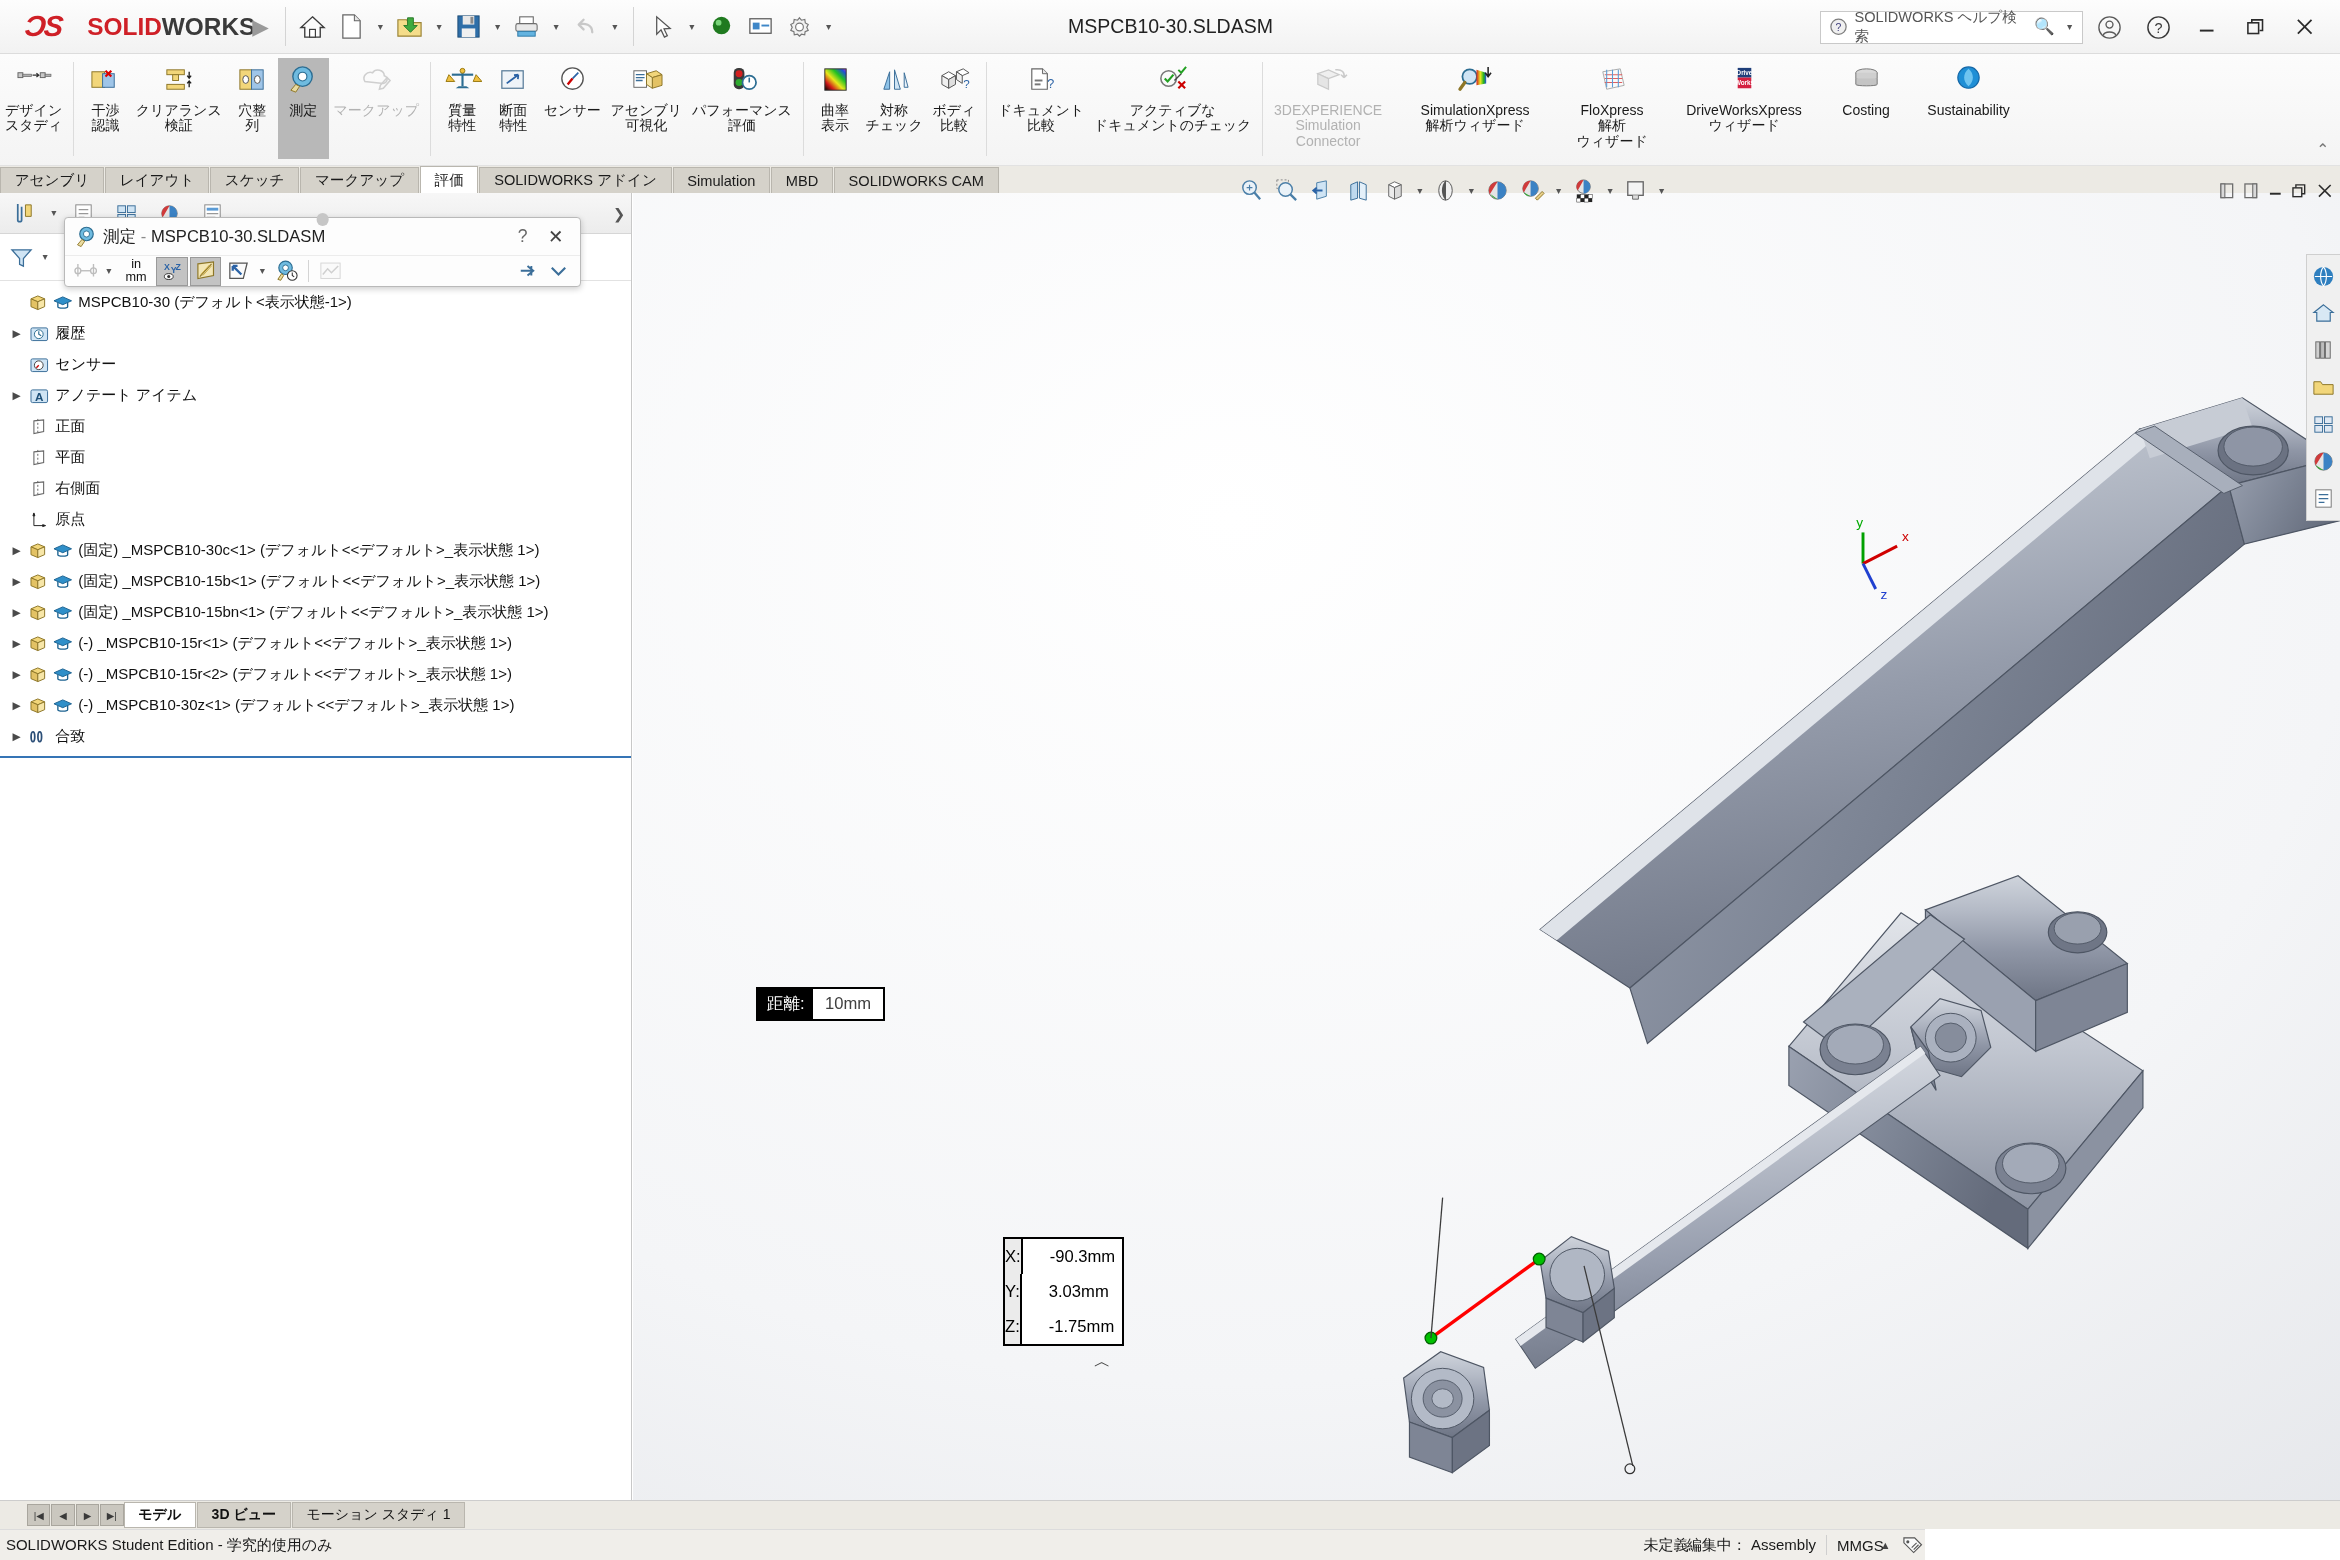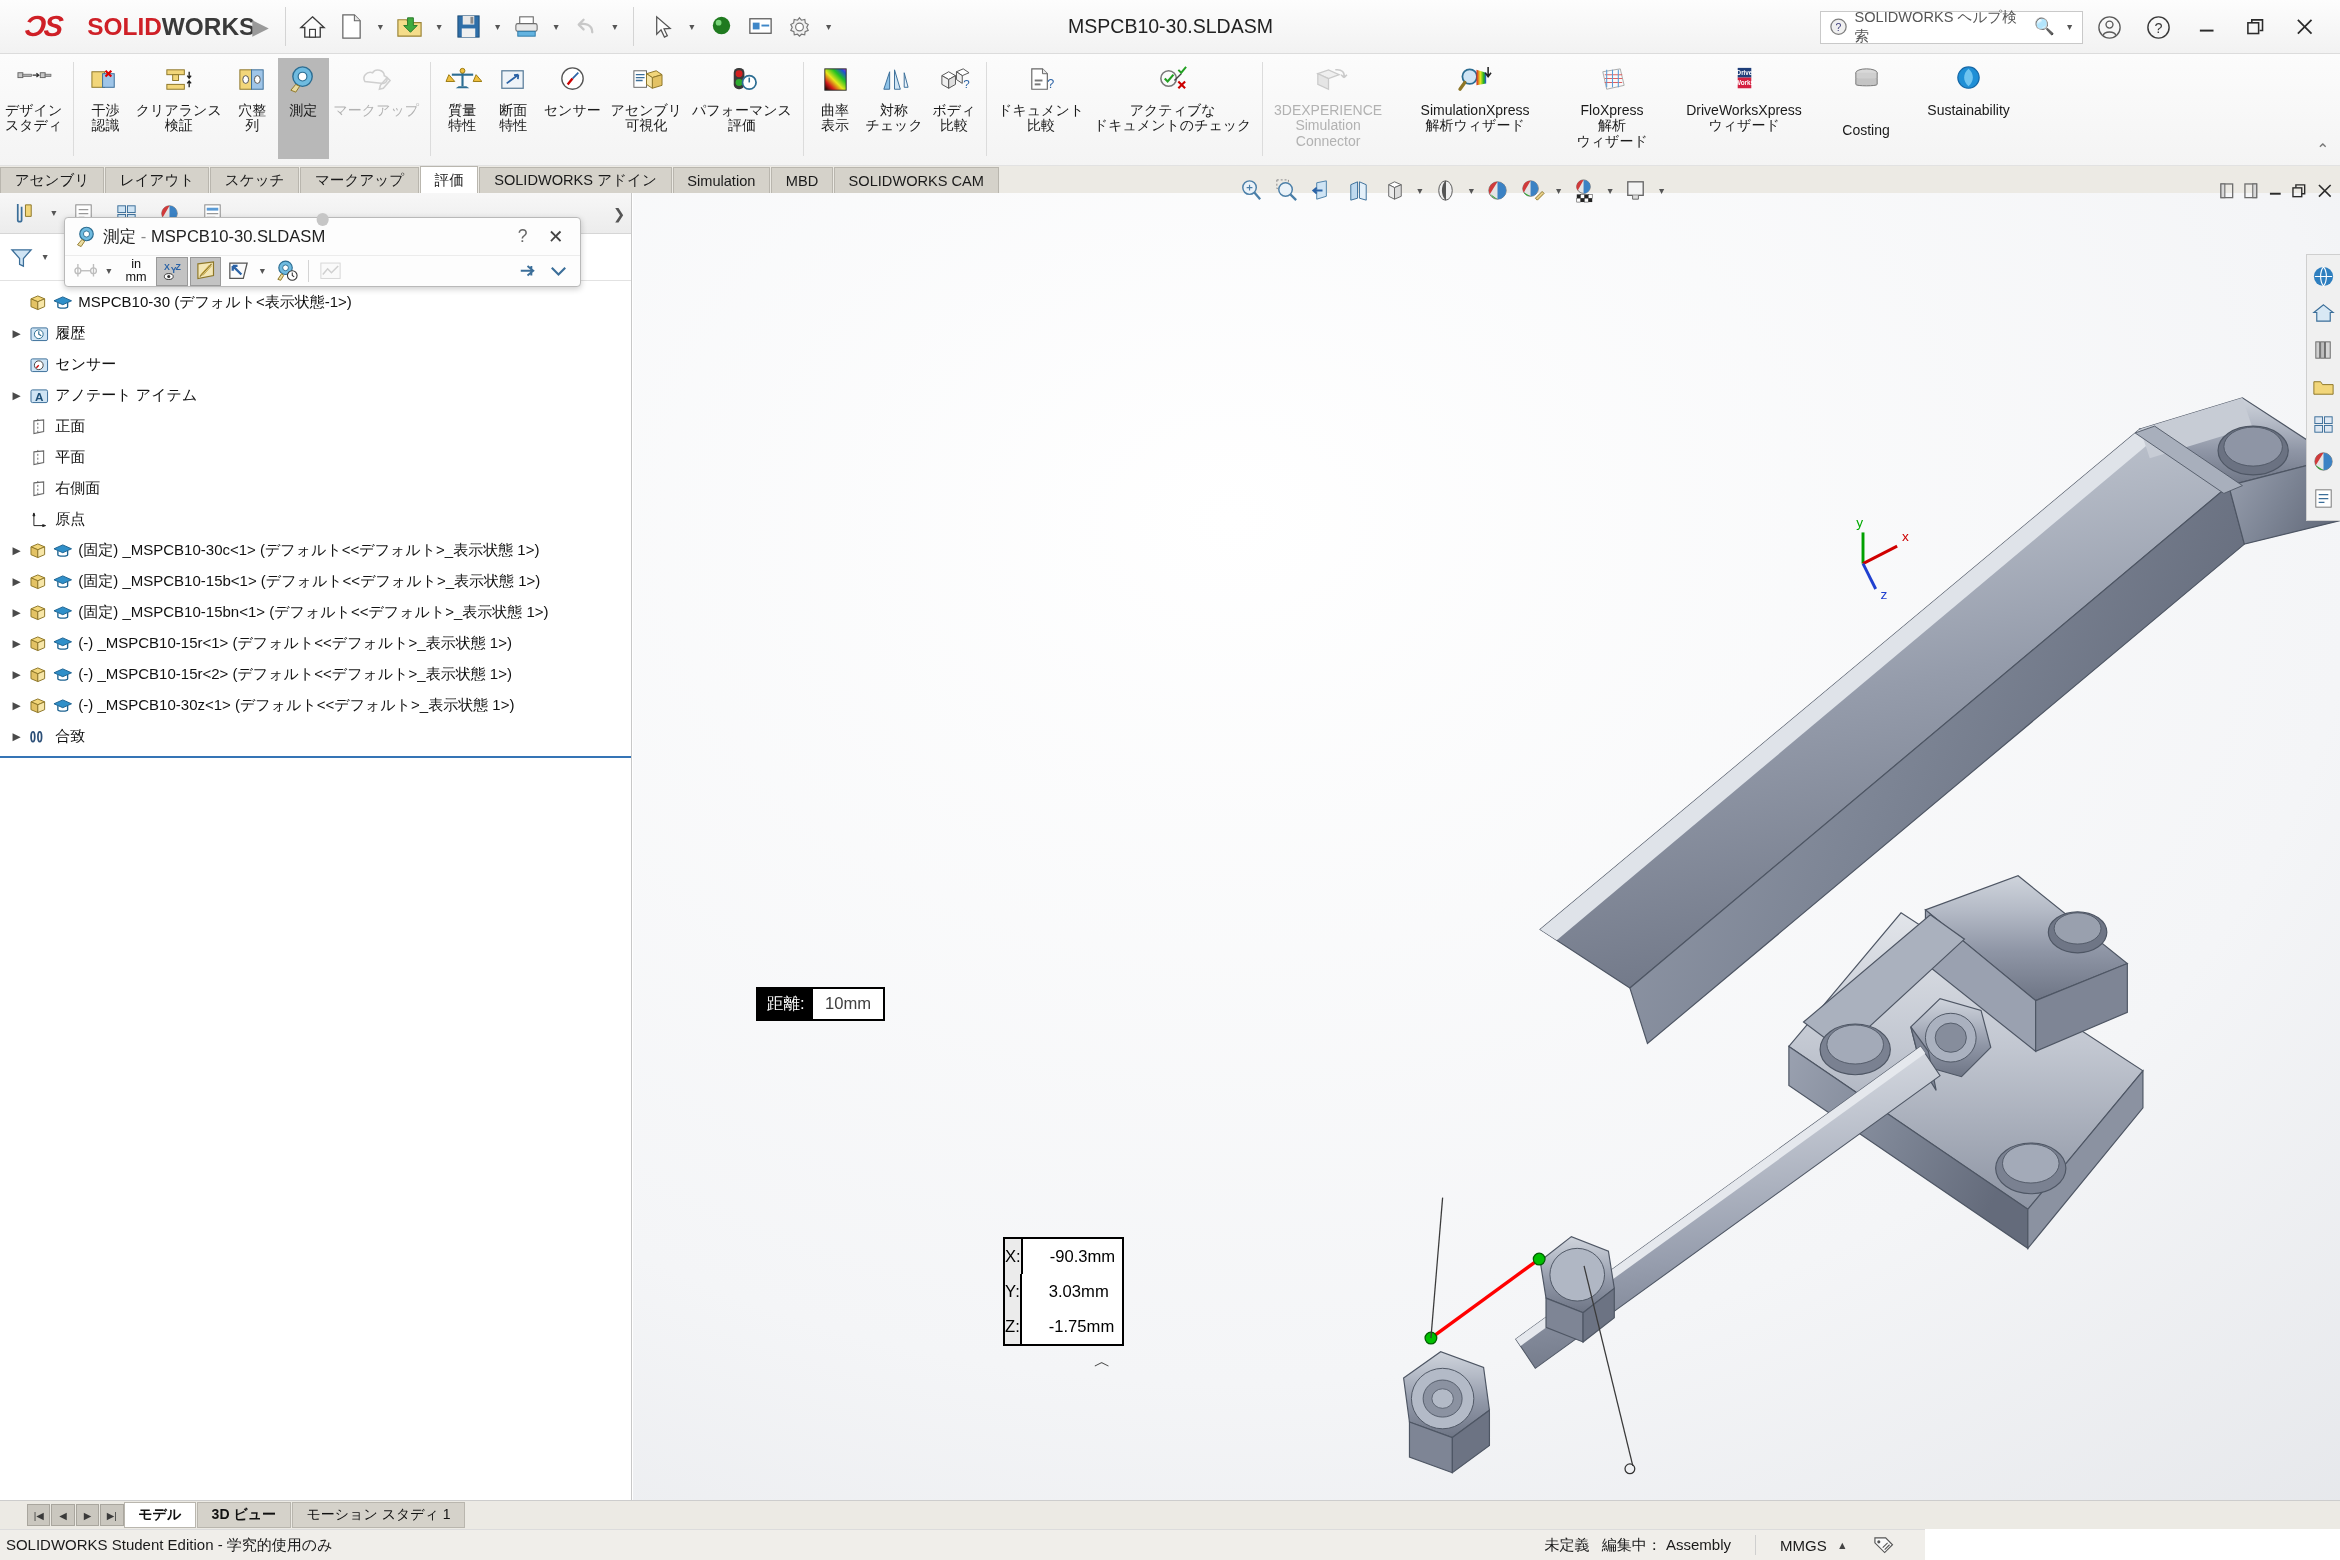--- a/index.html
+++ b/index.html
@@ -127,21 +127,21 @@
      display:flex; align-items:center; justify-content:center; font-size:9.8px; color:#3a3a3a;}
   .btab { height:26px; padding:0 13.7px; font-size:14px; color:#111; background:#d5d2ca;
      border:1px solid #b9b6ae; display:flex; align-items:center; margin-right:1px;}
   .btab.sel { background:#fff; font-weight:bold;}
   .btab.b { font-weight:bold; }
 
   .statusbar { position:absolute; left:0; top:1529px; width:1925px; height:31px;
      background:#f0eeea; display:flex; align-items:center; font-size:15px; color:#1a1a1a;
      border-top:1px solid #dcdcdc;}
   .sb-left { padding-left:5.9px; }
-  .sb-right { margin-left:auto; display:flex; align-items:center; gap:24px; padding-right:30px;}
+  .sb-right { margin-left:auto; display:flex; align-items:center; gap:10px; padding-right:1px;}
   .sb-sep { width:1px; height:19.5px; background:#cfcfcf;}
 
   svg { display:block; }
 </style>
 </head>
 <body>
 
 <div class="titlebar">
   <div class="sw-logo">
     <span class="ds">ƆS</span>
@@ -541,21 +541,21 @@
           <rect x="15" y="4" width="14" height="10" fill="#1f3f7a"></rect>
           <text x="22" y="11.5" font-size="6.5" fill="#fff" text-anchor="middle" font-family="Liberation Sans" font-weight="bold">Drive</text>
           <rect x="15" y="14" width="14" height="11" fill="#d42040"></rect>
           <text x="22" y="22" font-size="6.5" fill="#fff" text-anchor="middle" font-family="Liberation Sans" font-weight="bold">Works</text>
         </svg>
     </div>
     <div class="lbl">DriveWorksXpress
 ウィザード</div>
   </div>
 
-  <div class="rb-item" style="min-width:78px;gap:20px;">
+  <div class="rb-item" style="min-width:78px;">
     <div class="ico">
       <svg width="39" height="33" viewBox="0 0 40 34">
           <ellipse cx="20" cy="9" rx="11" ry="4" fill="#d9d9d9" stroke="#777"></ellipse>
           <path d="M9 9 V15 C9 17 31 17 31 15 V9" fill="#cfcfcf" stroke="#777"></path>
           <path d="M9 15 V21 C9 23 31 23 31 21 V15" fill="#c4c4c4" stroke="#777"></path>
         </svg>
     </div>
     <div class="lbl">Costing</div>
   </div>
 

